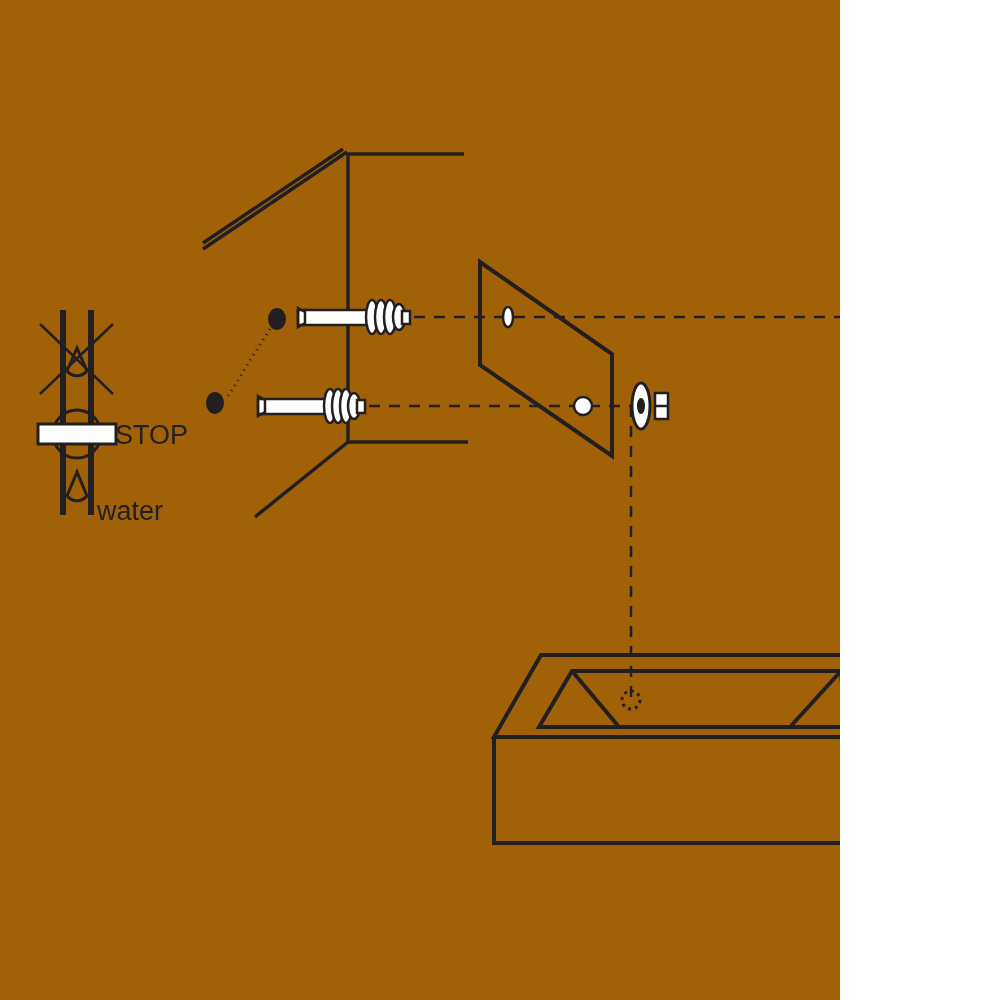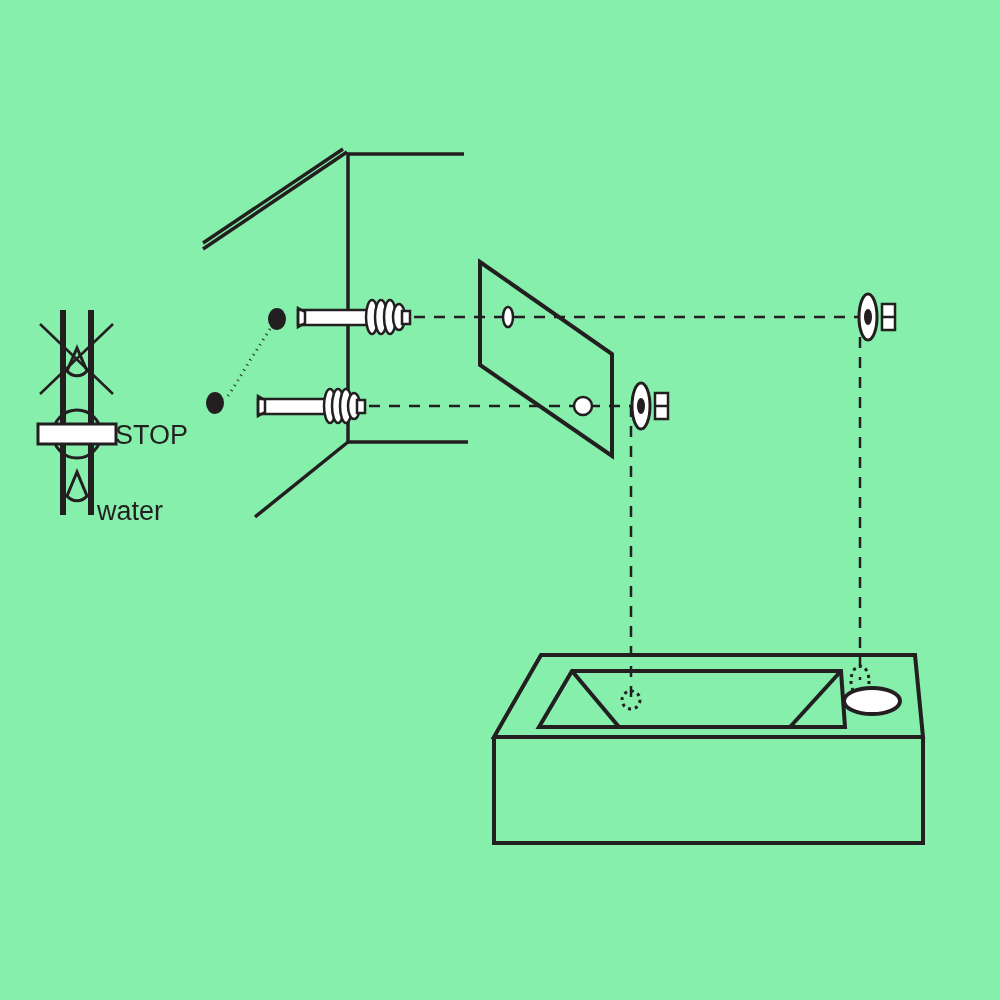--- a/index.html
+++ b/index.html
@@ -5,23 +5,23 @@
   html, body {
     margin: 0;
     padding: 0;
     background: #ffffff;
   }
   body {
     font-family: "Liberation Sans", sans-serif;
   }
   #stage {
     position: relative;
-    width: 1000px;
+    width: 840px;
     height: 1000px;
-    background: #86efac;
+    background: #a16207;
     overflow: hidden;
   }
   #diagram {
     position: absolute;
     left: 0;
     top: 0;
     width: 1000px;
     height: 1000px;
   }
   .ink {

